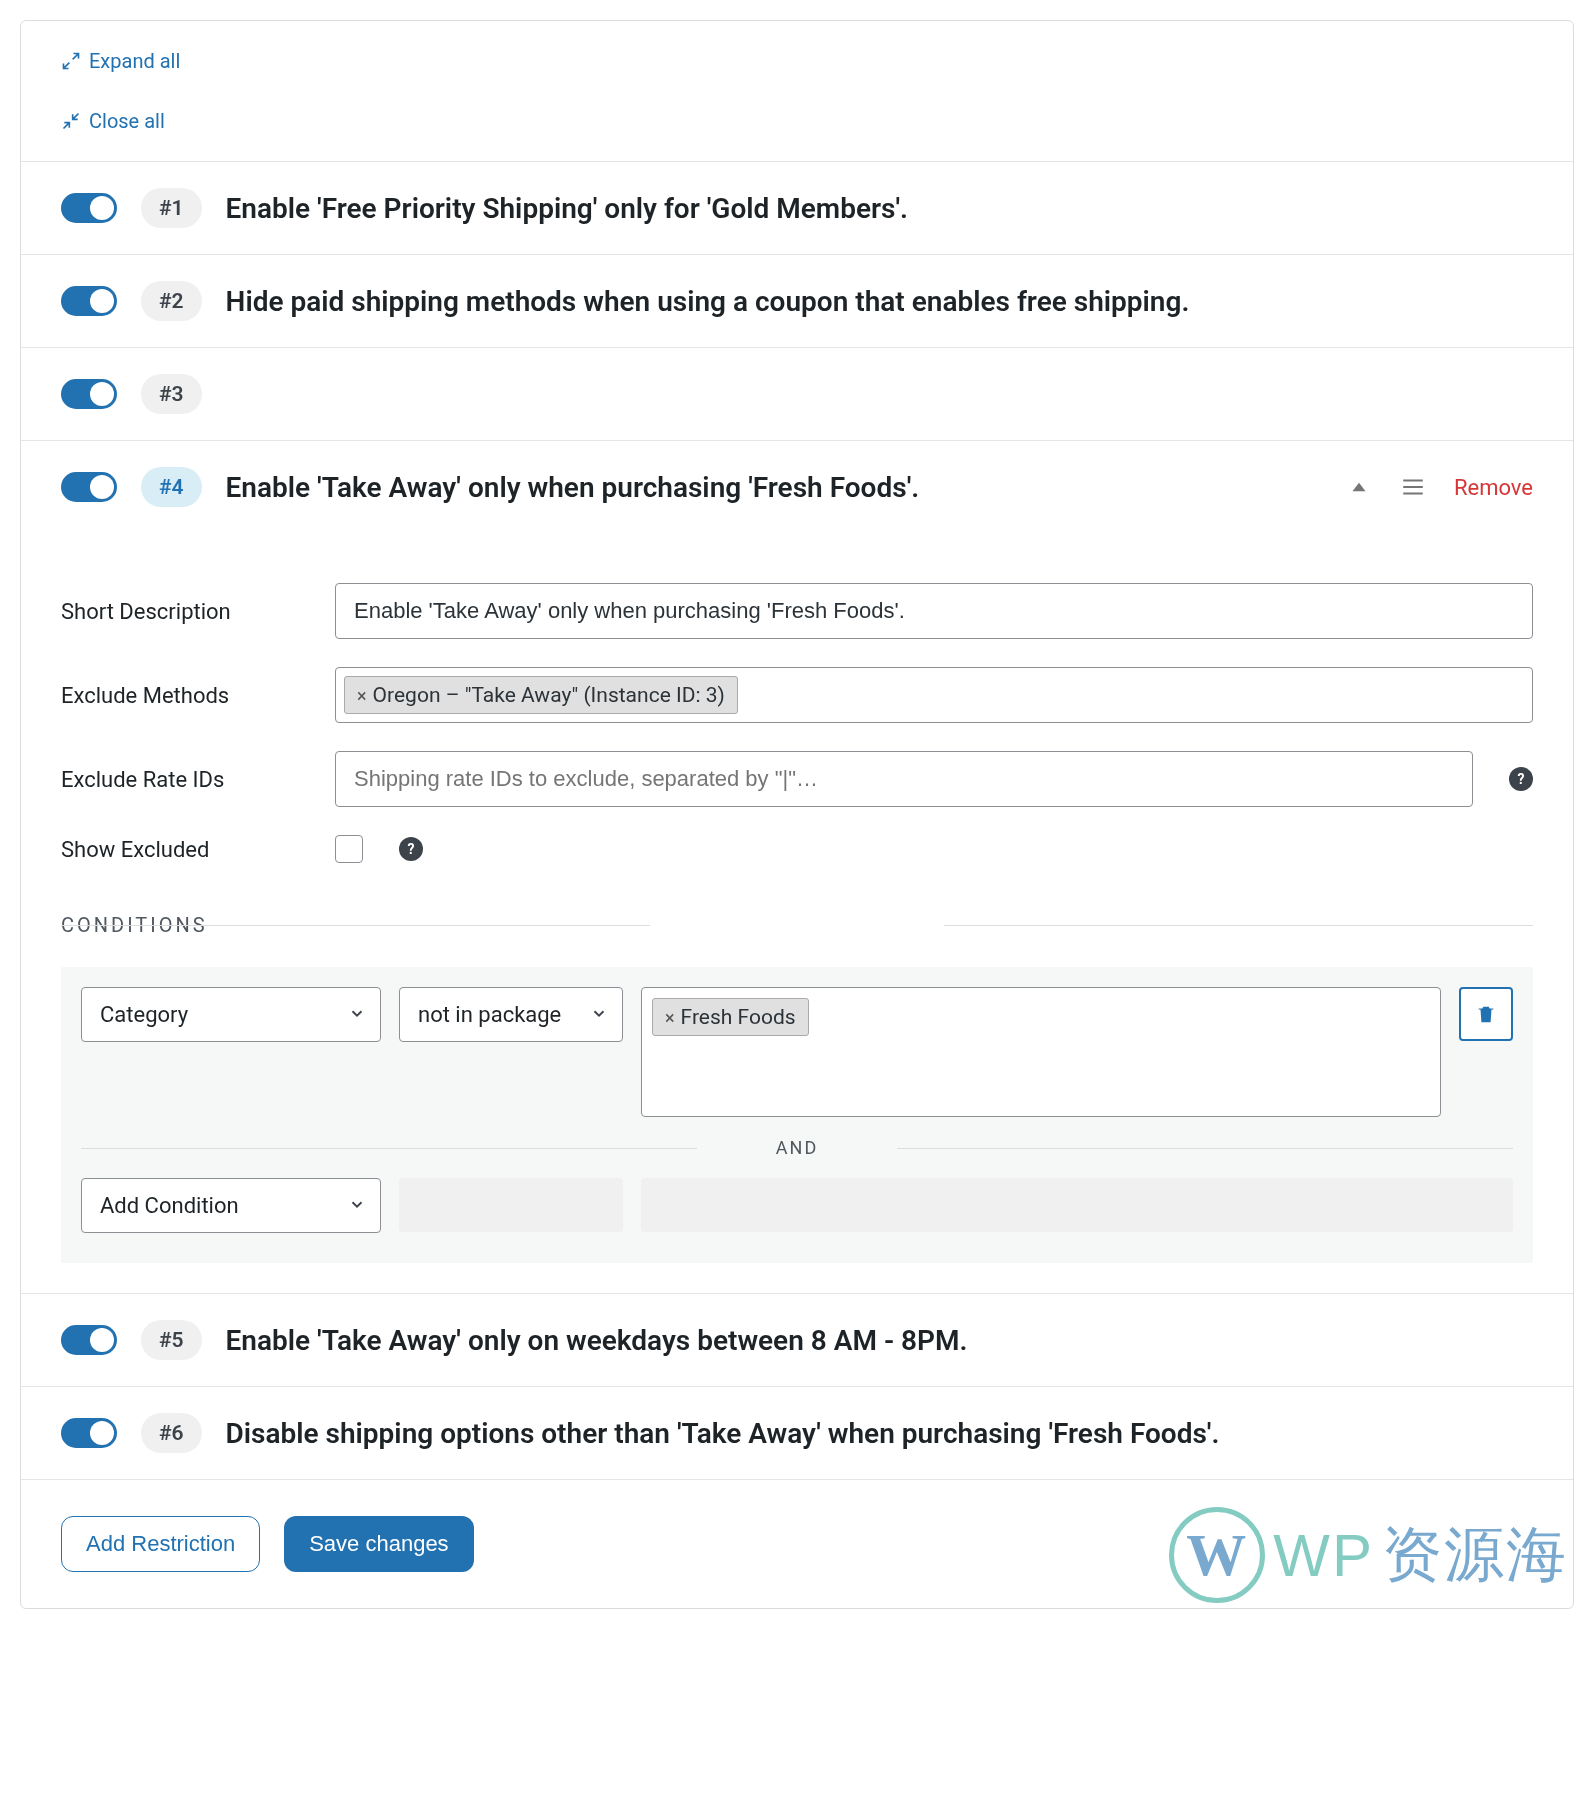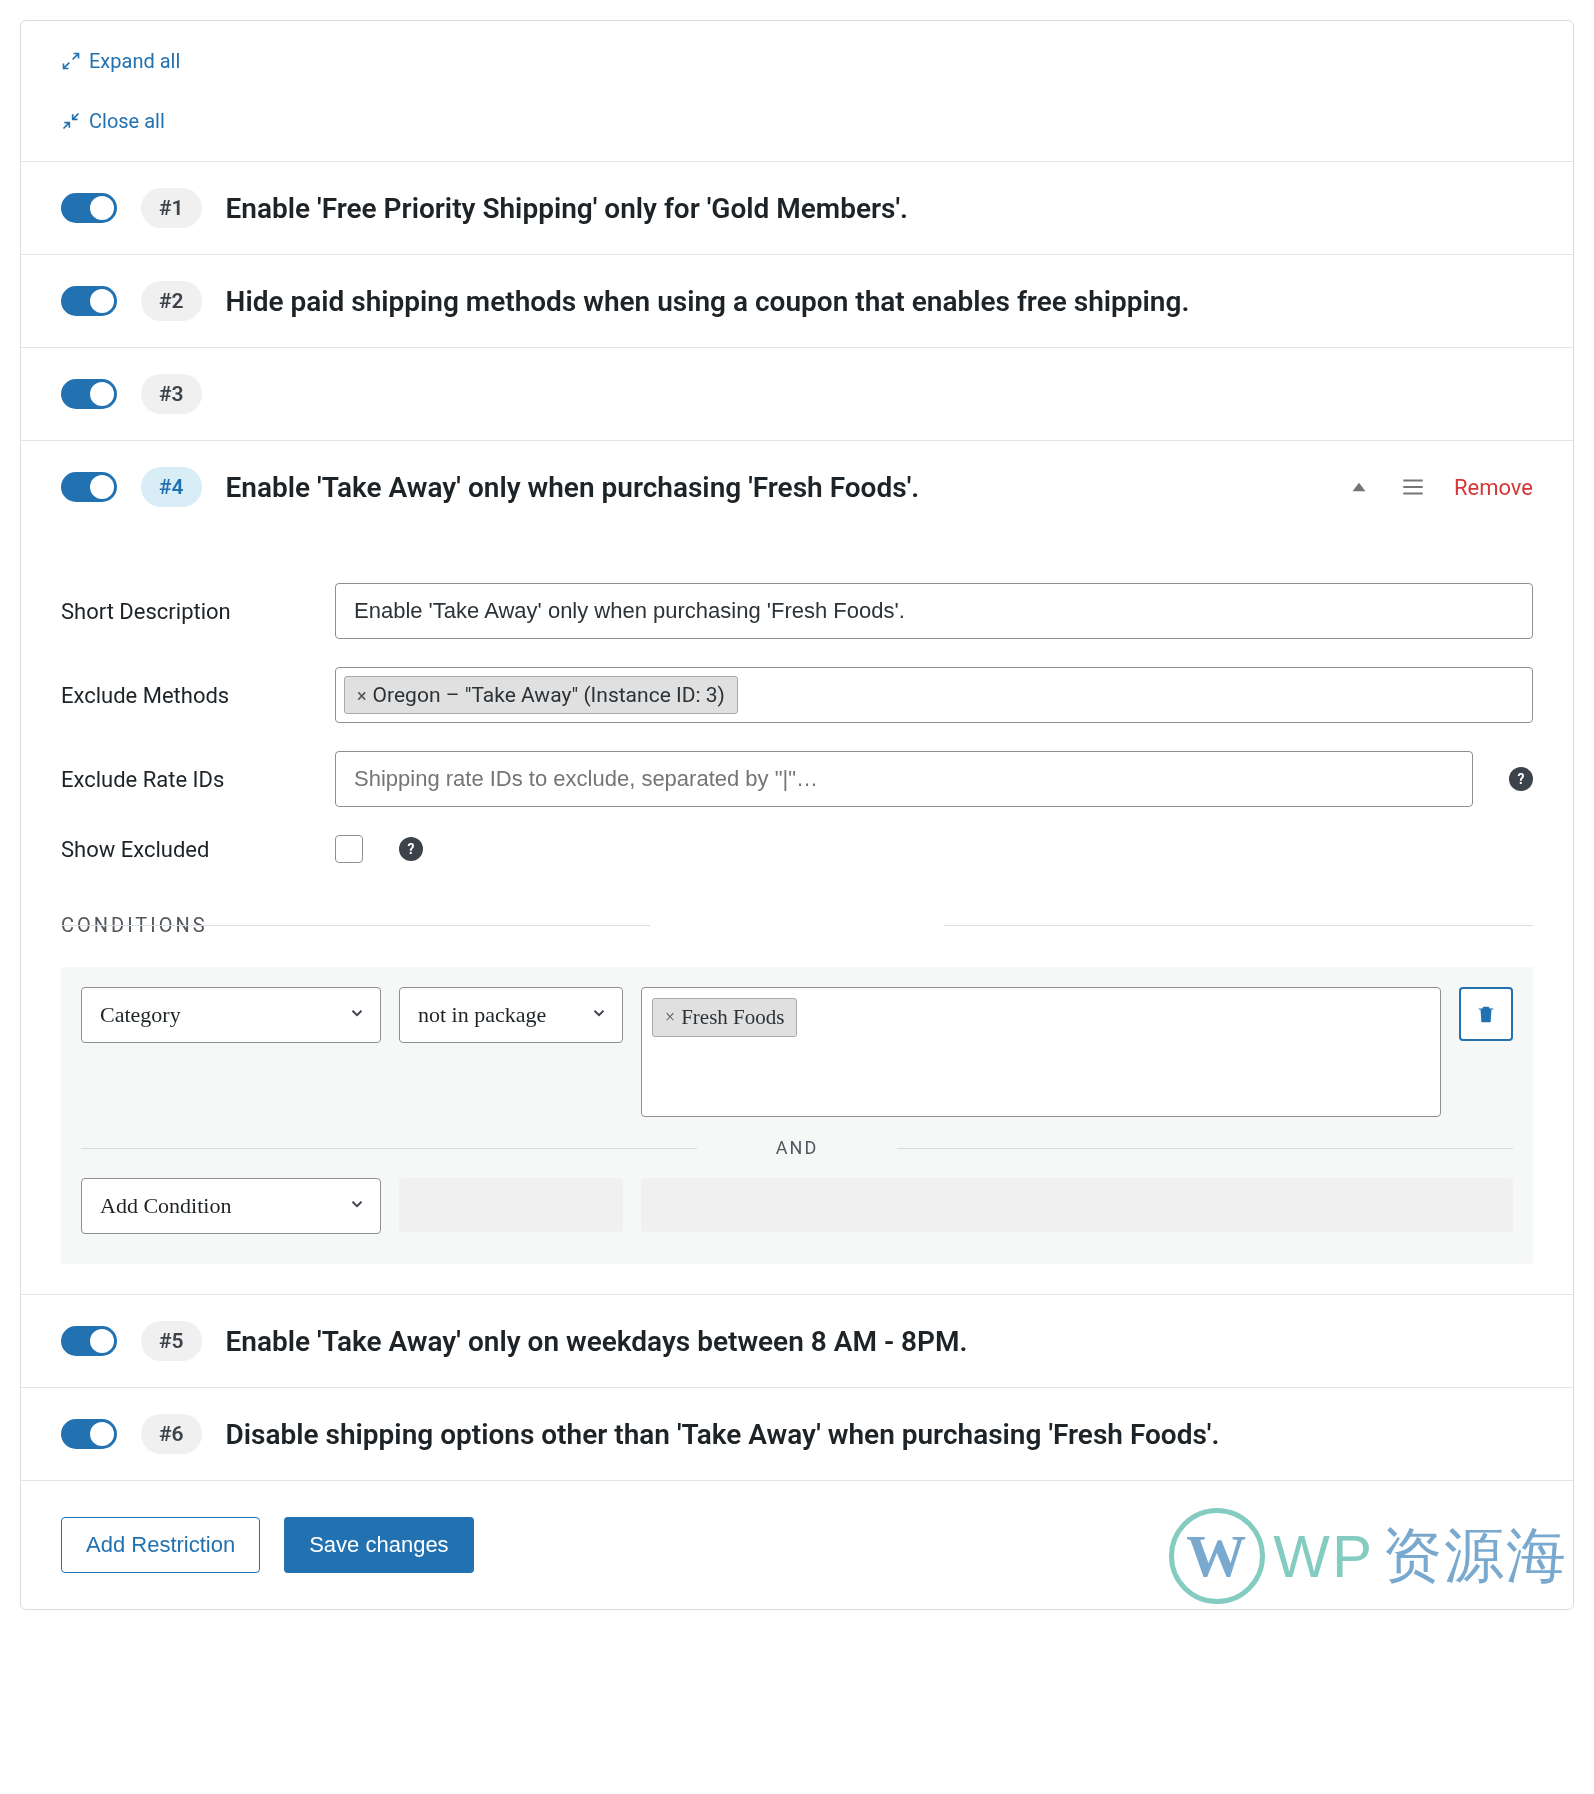--- a/index.html
+++ b/index.html
@@ -157,21 +157,20 @@
   .cond-block {
     background: #f6f7f7;
     padding: 20px;
     border-radius: 2px;
   }
   .cond-row {
     display: flex;
     gap: 18px;
     align-items: flex-start;
     margin-bottom: 10px;
-    font-family: Liberation Serif, serif;
   }
   .select-box {
     background: #fff;
     border: 1px solid #8c8f94;
     border-radius: 4px;
     padding: 14px 46px 14px 18px;
     font-size: 22px;
     position: relative;
     cursor: pointer;
   }
@@ -228,21 +227,21 @@
     flex: 1;
   }
   .bottom-bar {
     display: flex;
     gap: 24px;
     padding: 36px 40px;
     border-top: 1px solid #e5e5e5;
   }
   .btn {
     padding: 14px 24px;
-    border-radius: 4px;
+    border-radius: 12px;
     font-size: 22px;
     cursor: pointer;
     border: 1px solid transparent;
   }
   .btn-outline {
     border-color: #2271b1;
     color: #2271b1;
     background: #fff;
   }
   .btn-primary {

